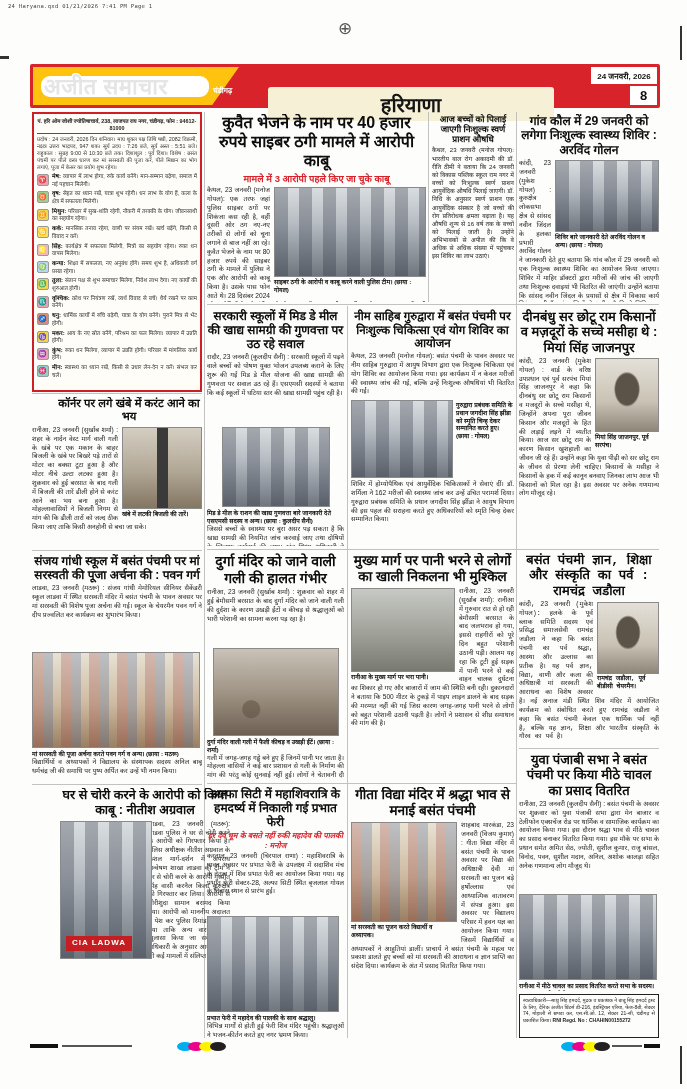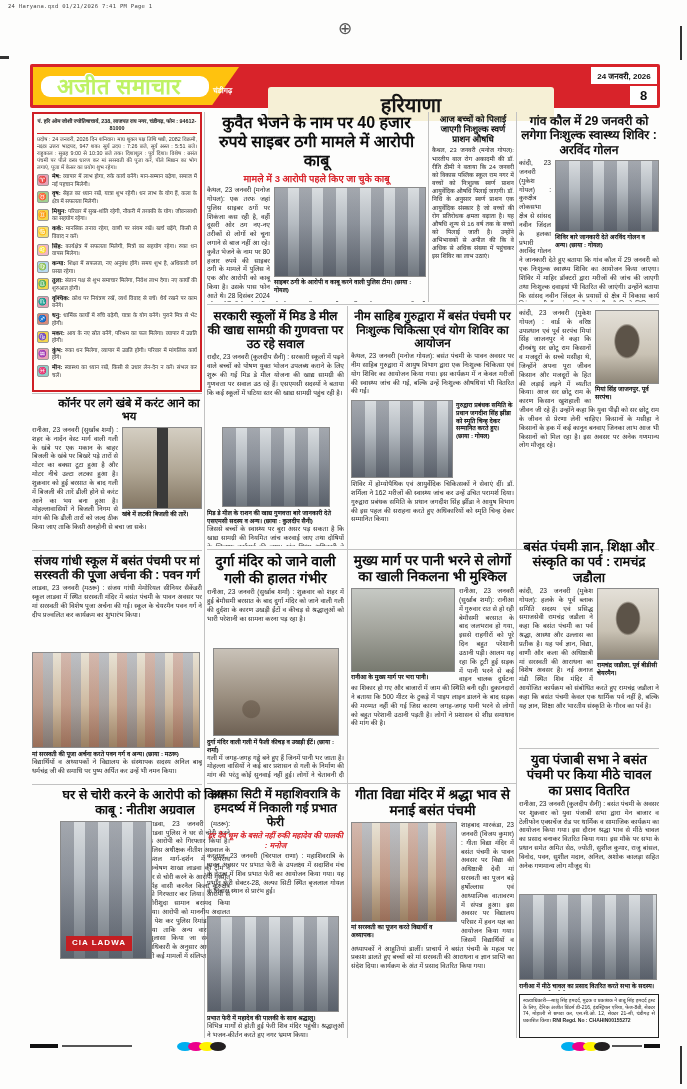--- a/index.html
+++ b/index.html
@@ -5,21 +5,21 @@
   html,body{margin:0;padding:0;background:#ffffff;}
   body{font-family:"Liberation Sans",sans-serif;color:#1b1b1b;}
   .sheet{position:relative;width:687px;height:1089px;background:#fdfdfc;overflow:hidden;}
   .printline{position:absolute;left:8px;top:3px;font:5.5px "DejaVu Sans Mono",monospace;color:#444;letter-spacing:.3px;}
   .regmark{position:absolute;left:338px;top:18px;font-size:17px;color:#555;}
   .cropmark{position:absolute;background:#333;}
   
   .masthead{position:absolute;left:30px;top:64px;width:630px;height:44px;background:#d8232a;border-radius:2px;}
   .mh-yellow{position:absolute;left:3px;top:3px;width:206px;height:38px;background:#ffc20e;clip-path:polygon(0 0,100% 0,87% 100%,0 100%);}
   .mh-whiteband{position:absolute;left:8px;top:9px;width:168px;height:21px;background:#fff;border-radius:9px;}
-  .mh-papername{position:absolute;left:4px;top:6px;width:170px;text-align:center;font-size:22px;font-weight:bold;color:#bef264;letter-spacing:.5px;
+  .mh-papername{position:absolute;left:14px;top:6px;width:170px;font-size:22px;font-weight:bold;color:#e5e5e5;letter-spacing:.5px;
     text-shadow:-1px 0 #fff,1px 0 #fff,0 -1px #fff,0 1px #fff,1px 1px #fff,-1px -1px #fff;}
   .mh-city{position:absolute;left:183px;top:21px;font-size:7.5px;font-weight:bold;color:#ffffff;}
   .mh-section{position:absolute;left:238px;top:23px;width:286px;height:34px;background:#f6f0d6;border-radius:3px;
     display:flex;align-items:center;justify-content:center;font-size:20px;font-weight:bold;color:#151515;}
   .mh-date{position:absolute;right:3px;top:3px;width:66px;height:17px;background:#ffffff;display:flex;align-items:center;justify-content:center;
     font-size:8px;font-weight:bold;color:#111;}
   .mh-page{position:absolute;right:3px;top:22px;width:27px;height:19px;background:#ffffff;display:flex;align-items:center;justify-content:center;
     font-size:13px;font-weight:bold;color:#111;}
   
   .vrule{position:absolute;width:1px;background:#c2c2c2;}
@@ -235,20 +235,21 @@
     <h2 class="hl" style="font-size:11.6px;">नीम साहिब गुरुद्वारा में बसंत पंचमी पर निःशुल्क चिकित्सा एवं योग शिविर का आयोजन</h2>
     <div class="body" style="height:46px;overflow:hidden;">कैथल, 23 जनवरी (मनोज गोयल): बसंत पंचमी के पावन अवसर पर नीम साहिब गुरुद्वारा में आयुष विभाग द्वारा एक निःशुल्क चिकित्सा एवं योग शिविर का आयोजन किया गया। इस कार्यक्रम में न केवल मरीजों की स्वास्थ्य जांच की गई, बल्कि उन्हें निःशुल्क औषधियां भी वितरित की गईं।</div>
     <div style="display:flex;margin:2px 0;">
       <div class="photo ph-group" style="width:102px;height:78px;flex:0 0 102px;"></div>
       <div class="caption" style="margin-left:3px;">गुरुद्वारा प्रबंधक समिति के प्रधान जगदीश सिंह झींडा को स्मृति चिन्ह देकर सम्मानित करते हुए। (छाया : गोयल)</div>
     </div>
     <div class="body">शिविर में होम्योपैथिक एवं आयुर्वेदिक चिकित्सकों ने सेवाएं दीं। डॉ. शर्मिला ने 162 मरीजों की स्वास्थ्य जांच कर उन्हें उचित परामर्श दिया। गुरुद्वारा प्रबंधक समिति के प्रधान जगदीश सिंह झींडा ने आयुष विभाग की इस पहल की सराहना करते हुए अधिकारियों को स्मृति चिन्ह देकर सम्मानित किया।</div>
   </article>
 
   <article class="art" style="left:519px;top:309px;width:140px;height:237px;">
+    <h2 class="hl hl-lg">दीनबंधु सर छोटू राम किसानों व मज़दूरों के सच्चे मसीहा थे : मियां सिंह जाजनपुर</h2>
     <div class="body">
       <span class="fig" style="width:64px;">
         <span class="photo ph-portrait" style="display:block;width:64px;height:74px;"></span>
         <span class="caption" style="display:block;">मियां सिंह जाजनपुर, पूर्व सरपंच।</span>
       </span>
       <span>कांदी, 23 जनवरी (मुकेश गोयल) : वार्ड के वरिष्ठ उपप्रधान एवं पूर्व सरपंच मियां सिंह जाजनपुर ने कहा कि दीनबंधु सर छोटू राम किसानों व मजदूरों के सच्चे मसीहा थे, जिन्होंने अपना पूरा जीवन किसान और मजदूरों के हित की लड़ाई लड़ने में व्यतीत किया। आज सर छोटू राम के कारण किसान खुशहाली का जीवन जी रहे हैं। उन्होंने कहा कि युवा पीढ़ी को सर छोटू राम के जीवन से प्रेरणा लेनी चाहिए। किसानों के मसीहा ने किसानों के हक में कई कानून बनवाए जिनका लाभ आज भी किसानों को मिल रहा है। इस अवसर पर अनेक गणमान्य लोग मौजूद रहे।</span>
     </div>
   </article>
 
   <article class="art" style="left:207px;top:553px;width:137px;height:227px;">
@@ -264,21 +265,21 @@
     <div class="body">
       <span class="fig left" style="width:104px;">
         <span class="photo ph-flood" style="display:block;width:104px;height:84px;"></span>
         <span class="caption" style="display:block;">रानीआ के मुख्य मार्ग पर भरा पानी।</span>
       </span>
       <span>रानीआ, 23 जनवरी (सुर्खाब शर्मा): रानीआ में गुरुवार रात से हो रही बेमौसमी बरसात के बाद जलभराव हो गया, इससे राहगीरों को पूरे दिन बहुत परेशानी उठानी पड़ी। आलम यह रहा कि टूटी हुई सड़क में पानी भरने से कई वाहन चालक दुर्घटना का शिकार हो गए और बाजारों में जाम की स्थिति बनी रही।</span>
       <span>दुकानदारों ने बताया कि 500 मीटर के टुकड़े में पाइप लाइन डालने के बाद सड़क की मरम्मत नहीं की गई जिस कारण जगह-जगह पानी भरने से लोगों को बहुत परेशानी उठानी पड़ती है। लोगों ने प्रशासन से शीघ्र समाधान की मांग की है।</span>
     </div>
   </article>
 
-  <article class="art" style="left:519px;top:539px;width:140px;height:192px;">
+  <article class="art" style="left:519px;top:553px;width:140px;height:192px;font-family:Liberation Mono, monospace;">
     <h2 class="hl hl-lg">बसंत पंचमी ज्ञान, शिक्षा और संस्कृति का पर्व : रामचंद्र जडौला</h2>
     <div class="body">
       <span class="fig" style="width:62px;">
         <span class="photo ph-portrait" style="display:block;width:62px;height:72px;"></span>
         <span class="caption" style="display:block;">रामचंद्र जडौला, पूर्व बीडीसी चेयरमैन।</span>
       </span>
       <span>कांदी, 23 जनवरी (मुकेश गोयल): हलके के पूर्व ब्लाक समिति सदस्य एवं प्रसिद्ध समाजसेवी रामचंद्र जडौला ने कहा कि बसंत पंचमी का पर्व श्रद्धा, आस्था और उल्लास का प्रतीक है। यह पर्व ज्ञान, विद्या, वाणी और कला की अधिष्ठात्री मां सरस्वती की आराधना का विशेष अवसर है। नई अनाज मंडी स्थित शिव मंदिर में आयोजित कार्यक्रम को संबोधित करते हुए रामचंद्र जडौला ने कहा कि बसंत पंचमी केवल एक धार्मिक पर्व नहीं है, बल्कि यह ज्ञान, शिक्षा और भारतीय संस्कृति के गौरव का पर्व है।</span>
     </div>
   </article>
 

